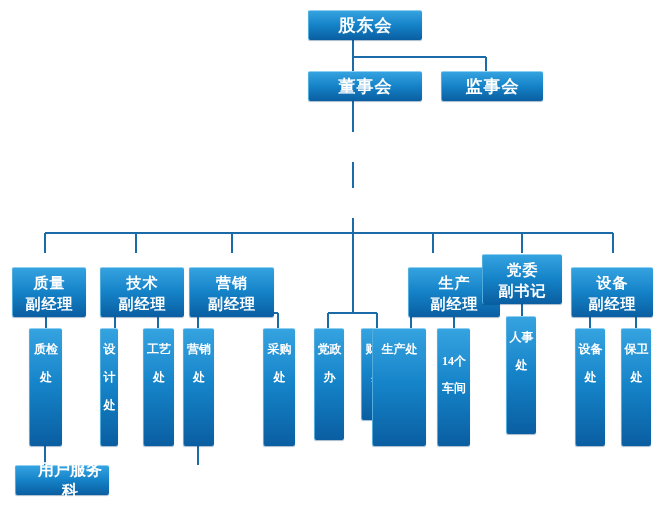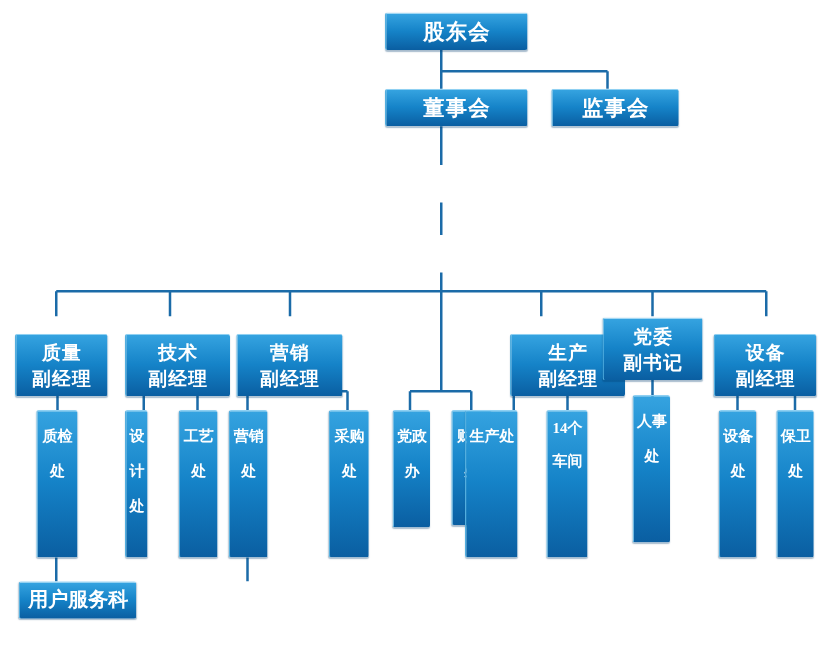--- a/index.html
+++ b/index.html
@@ -36,20 +36,21 @@
     display: flex;
     align-items: center;
     justify-content: center;
     font-size: 17px;
     letter-spacing: 1px;
     margin-left: 12px;
   }
   .hbox.small {
     font-size: 16px;
     letter-spacing: 0;
+    padding-left: 15px;
   }
   .deputy {
     display: flex;
     flex-direction: column;
     align-items: center;
     justify-content: center;
     font-size: 15px;
     line-height: 21px;
     letter-spacing: 1px;
     margin-top: 14px;
@@ -139,23 +140,23 @@
   <div class="box deputy" style="left:571px;top:253px;width:82px;height:50px">
     <span>设备</span>
     <span>副经理</span>
   </div>
 
   <div class="box vbox" style="left:29px;top:328px;width:33px;height:118px">质检处</div>
   <div class="box vbox" style="left:100px;top:328px;width:18px;height:118px">设计处</div>
   <div class="box vbox" style="left:143px;top:328px;width:31px;height:118px">工艺处</div>
   <div class="box vbox" style="left:183px;top:328px;width:31px;height:118px">营销处</div>
   <div class="box vbox" style="left:263px;top:328px;width:32px;height:118px">采购处</div>
-  <div class="box vbox" style="left:314px;top:328px;width:30px;height:94px">党政办</div>
+  <div class="box vbox" style="left:314px;top:328px;width:30px;height:112px">党政办</div>
   <div class="box vbox" style="left:361px;top:328px;width:32px;height:92px">财务处</div>
-  <div class="box vbox" style="left:372px;top:328px;width:42px;height:118px">生产处</div>
-  <div class="box vbox" style="left:437px;top:328px;width:33px;height:118px;line-height:27px;padding-top:0">14个车间</div>
+  <div class="box vbox" style="left:372px;top:328px;width:54px;height:118px">生产处</div>
+  <div class="box vbox" style="left:437px;top:328px;width:33px;height:118px;line-height:27px;padding-top:19px">14个车间</div>
   <div class="box vbox" style="left:506px;top:316px;width:30px;height:118px">人事处</div>
   <div class="box vbox" style="left:575px;top:328px;width:30px;height:118px">设备处</div>
   <div class="box vbox" style="left:621px;top:328px;width:30px;height:118px">保卫处</div>
 
   <div class="box hbox small" style="left:3px;top:465px;width:94px;height:30px">用户服务科</div>
 
 </div>
 
 </body></html>

